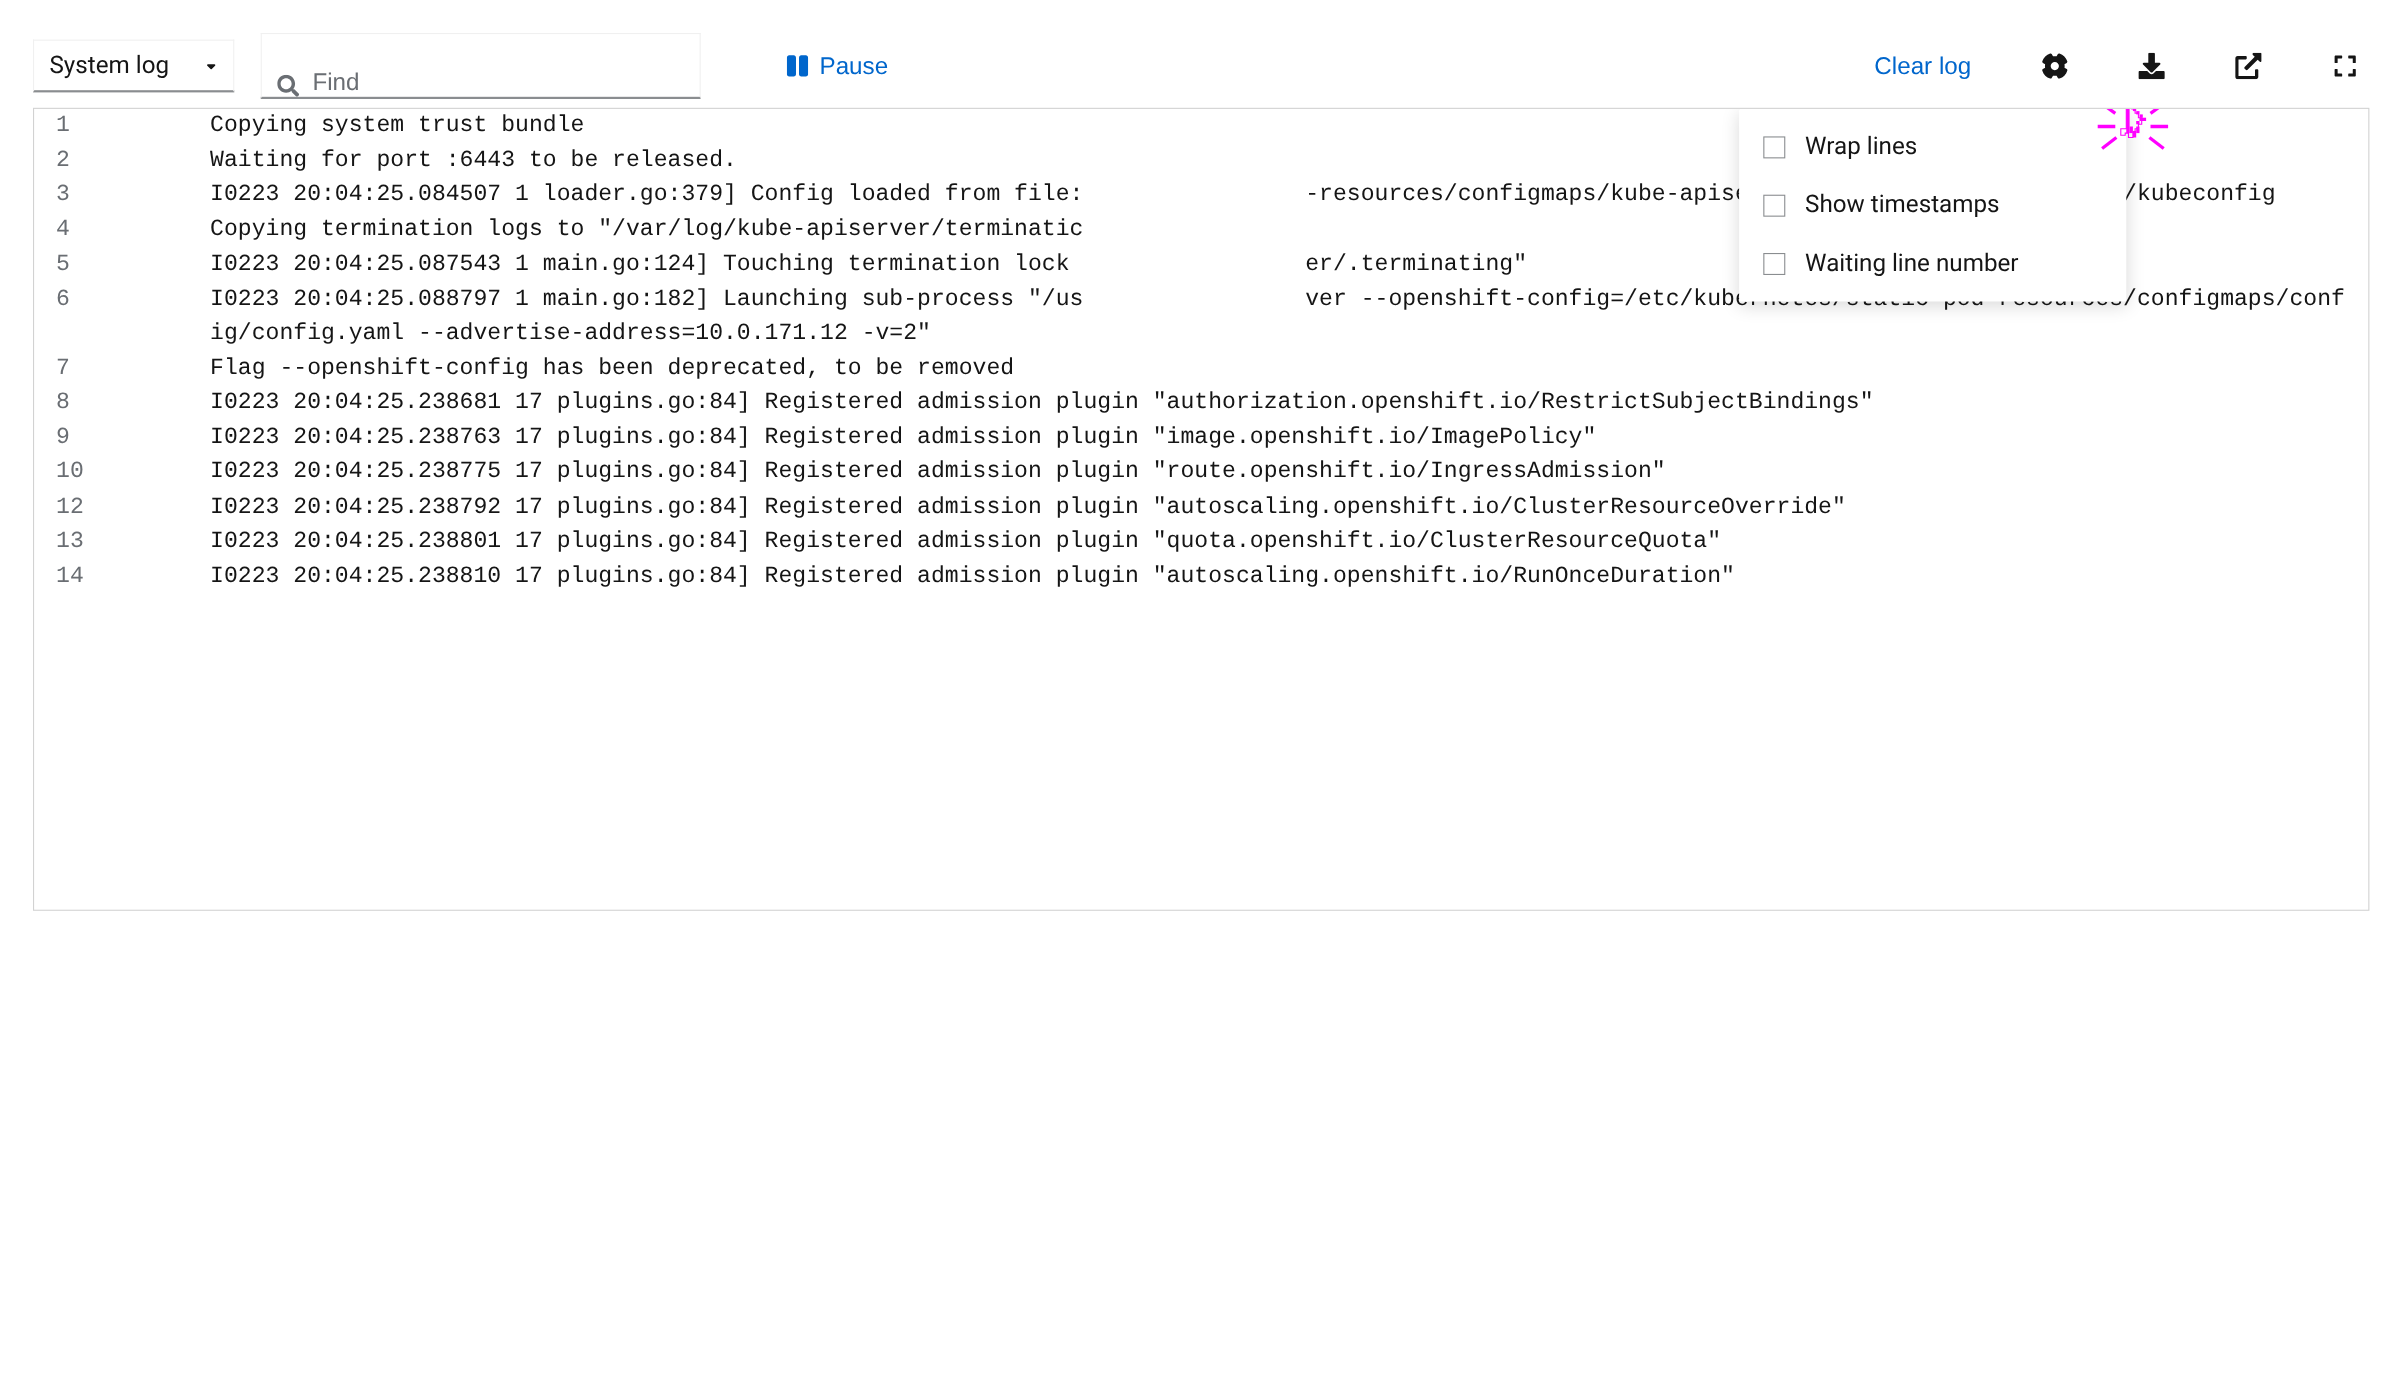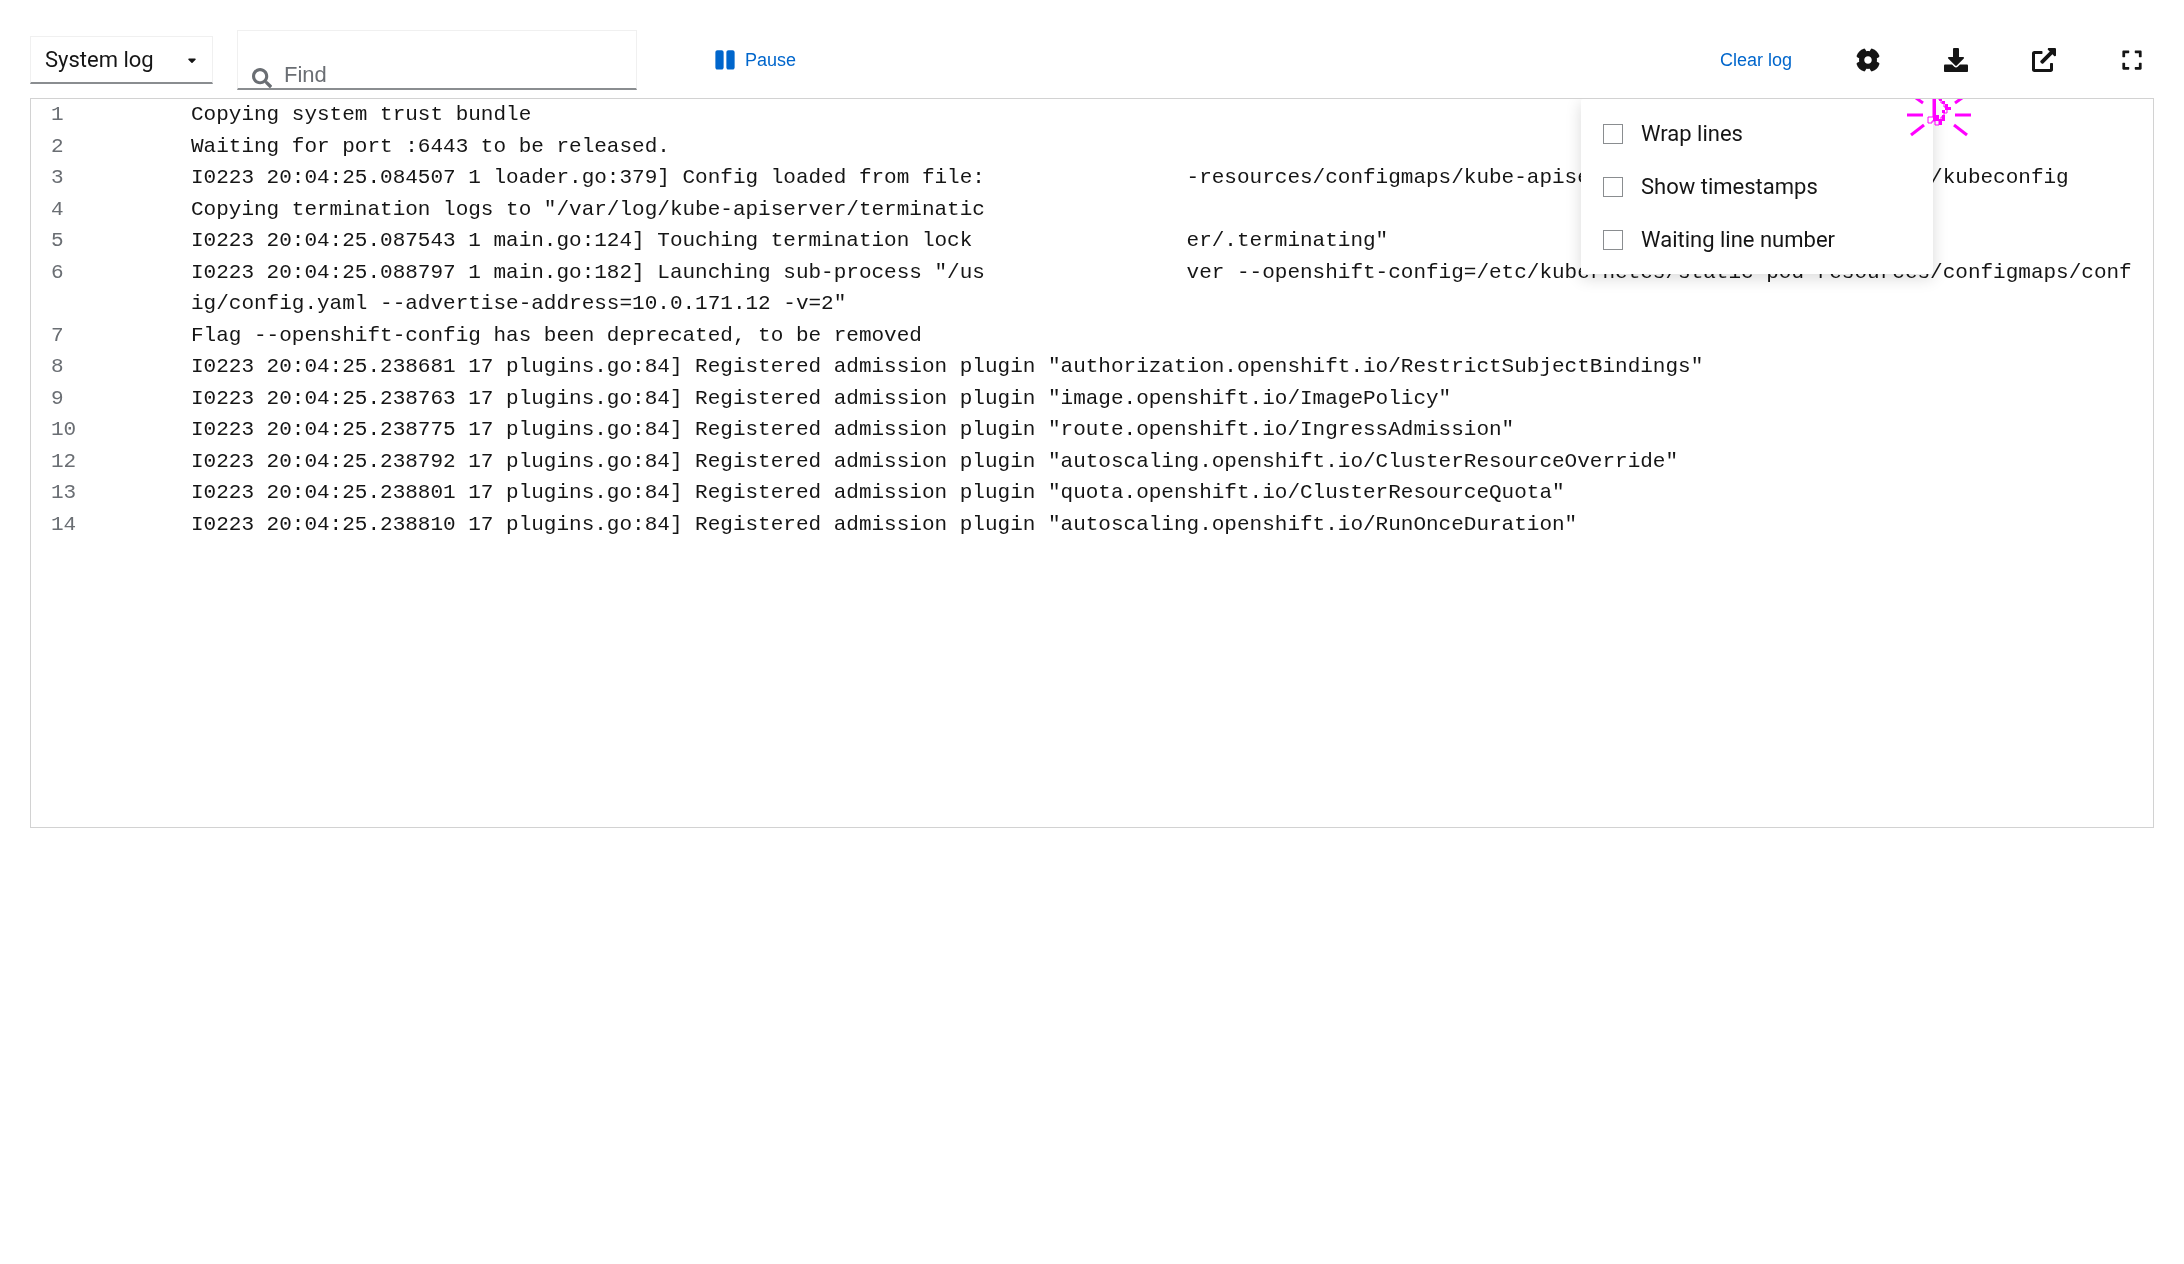--- a/index.html
+++ b/index.html
@@ -6,21 +6,21 @@
   body { font-family: -apple-system, BlinkMacSystemFont, "Segoe UI", Roboto, Helvetica, Arial, sans-serif; background: #fff; padding: 30px; font-size: 22px; color: #151515; }
   .toolbar { display: flex; align-items: center; gap: 24px; margin-bottom: 8px; }
   .dropdown { width: 183px; height: 48px; border: 1px solid #f0f0f0; border-bottom: 2px solid #8a8d90; display: flex; align-items: center; justify-content: space-between; padding: 0 14px; background: #fff; cursor: pointer; }
   .dropdown span { font-size: 22px; color: #151515; }
   .dropdown svg { width: 12px; height: 12px; fill: #151515; }
   .search { flex: 0 0 400px; height: 60px; border: 1px solid #f0f0f0; border-bottom: 2px solid #8a8d90; display: flex; align-items: flex-end; padding: 0 14px; background: #fff; gap: 12px; }
   .search svg { width: 20px; height: 20px; fill: #6a6e73; flex-shrink: 0; }
   .search input { border: none; outline: none; font-size: 22px; color: #151515; width: 100%; background: transparent; }
   .search input::placeholder { color: #6a6e73; }
   .gap-sm { width: 20px; }
-  .btn-link { display: flex; align-items: center; gap: 10px; color: #0066cc; font-size: 18px; background: none; border: none; cursor: pointer; padding: 8px 10px; }
+  .btn-link { display: flex; align-items: center; gap: 10px; color: #0066cc; font-size: 22px; background: none; border: none; cursor: pointer; padding: 8px 10px; }
   .btn-link svg { fill: #0066cc; }
   .spacer { flex: 1; }
   .icon-btn { width: 44px; height: 44px; display: flex; align-items: center; justify-content: center; background: none; border: none; cursor: pointer; position: relative; }
   .icon-btn svg { fill: #151515; }
   .log-container { border: 1px solid #d2d2d2; height: 730px; overflow: hidden; background: #fff; position: relative; }
   .log-body { display: flex; height: 100%; font-family: "Menlo", "Consolas", "Courier New", monospace; font-size: 21px; line-height: 1.5; }
   .row { display: flex; }
   .ln { width: 160px; flex-shrink: 0; padding-left: 20px; color: #6a6e73; }
   .txt { flex: 1; word-break: break-all; white-space: pre-wrap; padding-right: 20px; }
   .settings-popover { position: absolute; top: 0; right: 220px; width: 352px; background: #fff; box-shadow: 0 4px 16px rgba(0,0,0,0.15); border-radius: 2px; padding: 8px 0; z-index: 10; }

